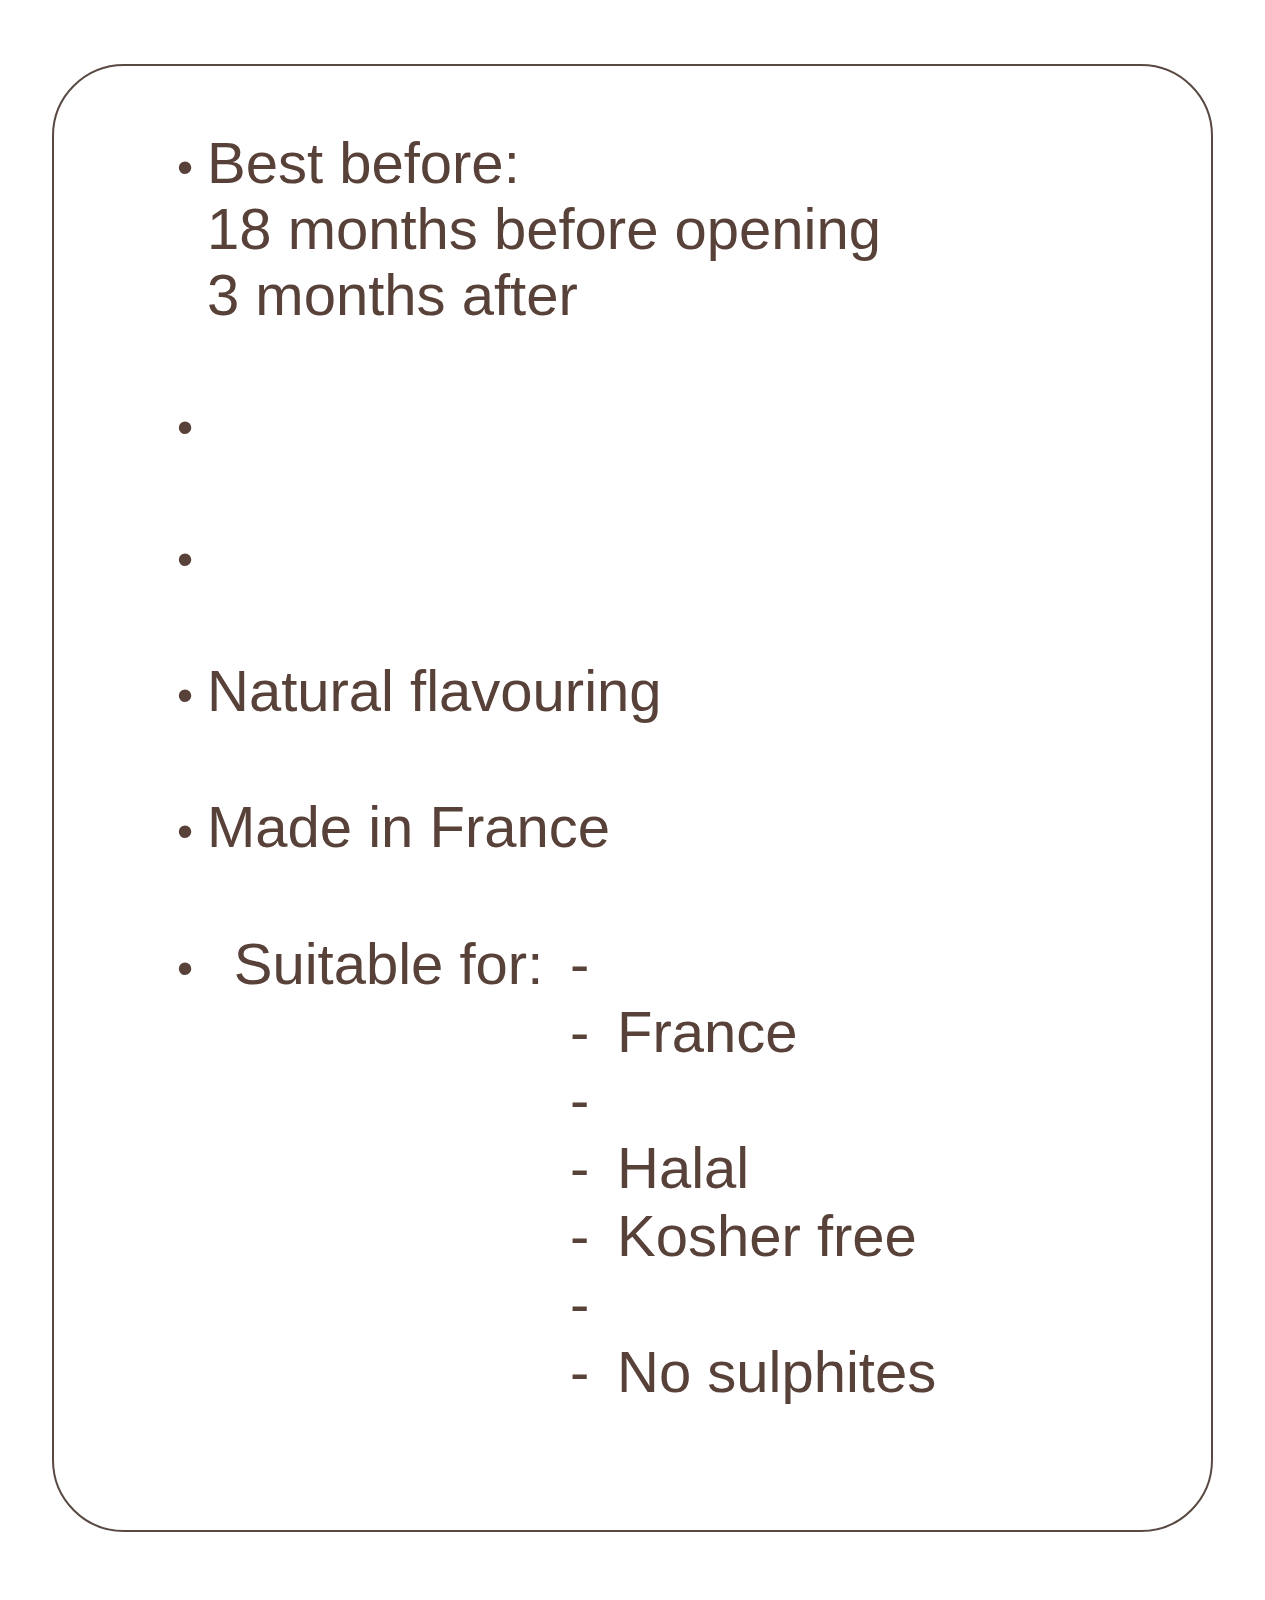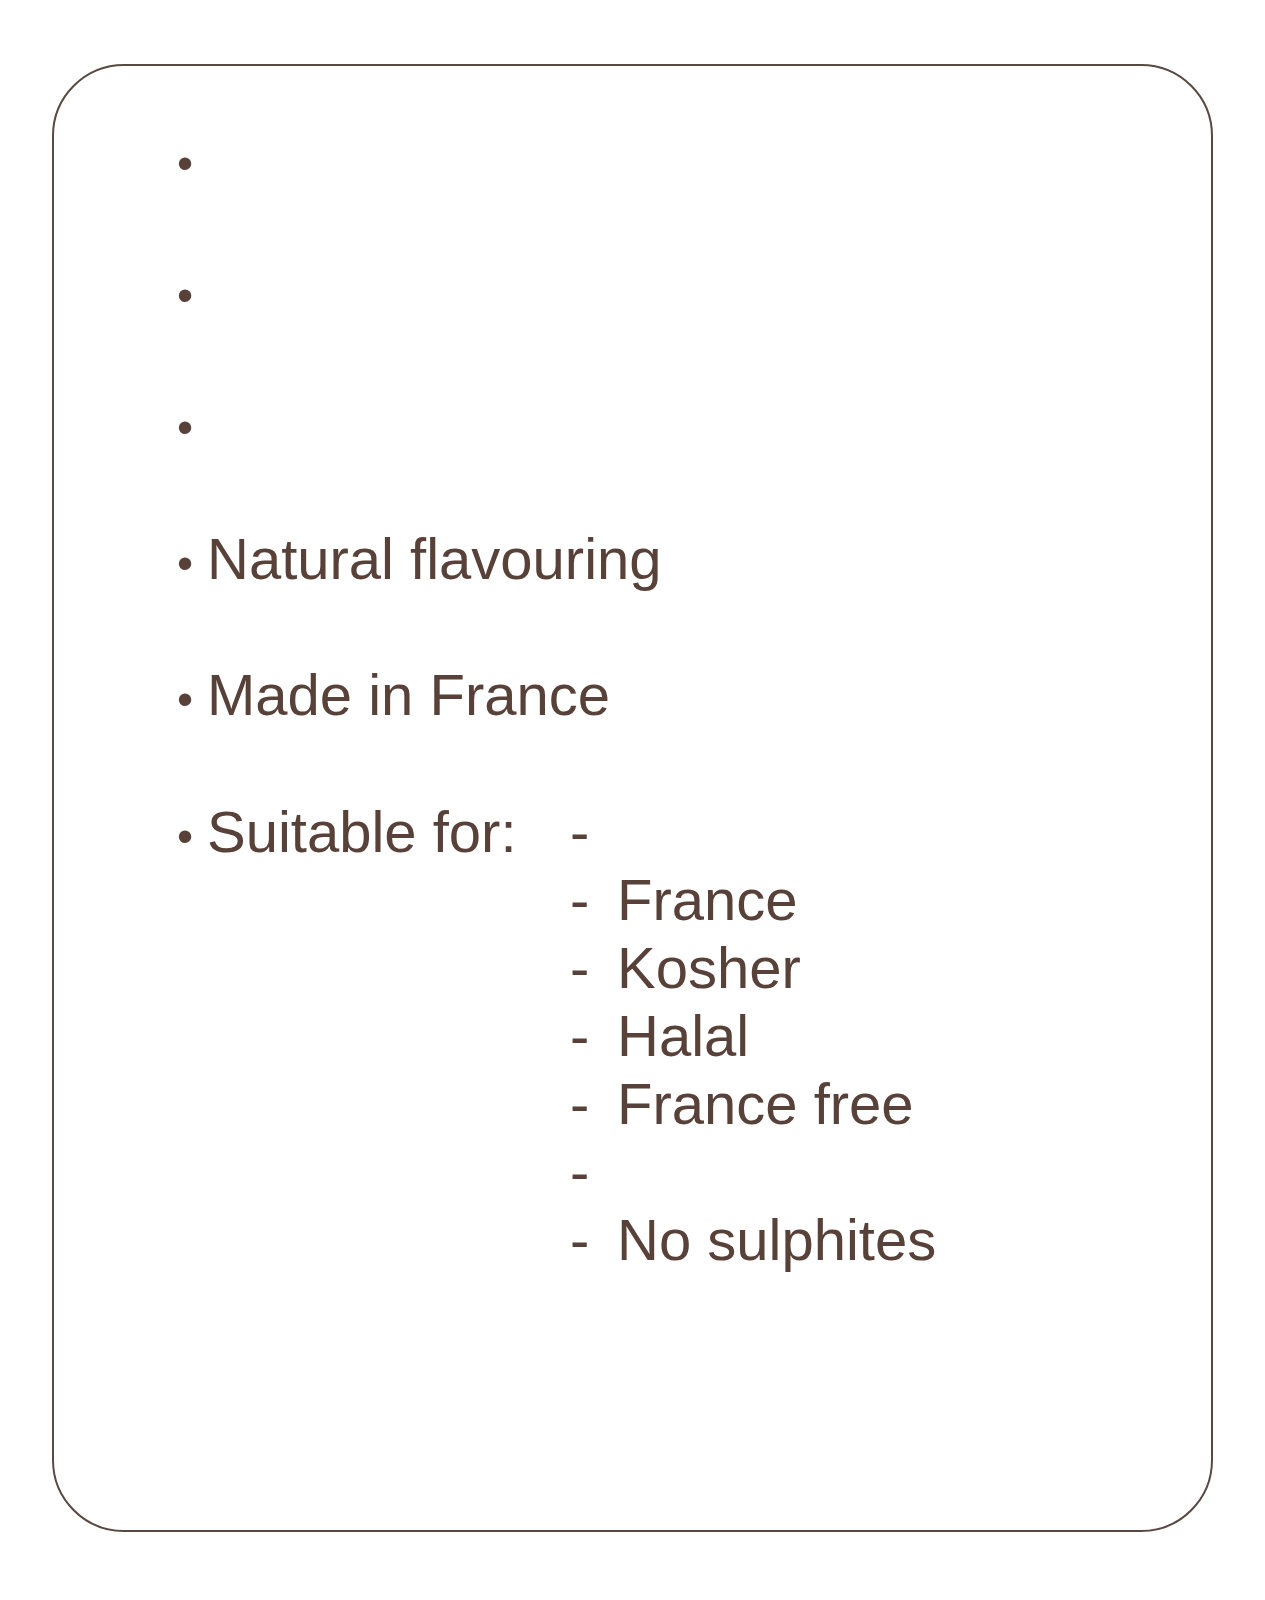--- a/index.html
+++ b/index.html
@@ -38,40 +38,46 @@
     flex: none;
     width: 30px;
     font-size: 46px;
     line-height: 66px;
   }
   .item-text { flex: none; }
   .item-line { line-height: 66px; }
   .suitable-label {
     flex: none;
     width: 363px;
+    text-align: center;
   }
   .sub-list { flex: none; }
   .sub-item {
     display: flex;
     align-items: baseline;
     line-height: 68px;
   }
   .dash {
     flex: none;
     width: 47px;
   }
 </style>
 </head>
 <body>
 
 <div class="page">
   <div class="label-card">
 
     <div class="item">
       <span class="bullet">•</span>
+      <div class="item-text">
+        <div class="item-line">Best before:</div>
+        <div class="item-line">18 months before opening</div>
+        <div class="item-line">3 months after</div>
+      </div>
     </div>
 
     <div class="item">
       <span class="bullet">•</span>
     </div>
 
     <div class="item">
       <span class="bullet">•</span>
     </div>
 
@@ -95,29 +101,28 @@
       <div class="sub-list">
         <div class="sub-item">
           <span class="dash">-</span>
         </div>
         <div class="sub-item">
           <span class="dash">-</span>
           <span>France</span>
         </div>
         <div class="sub-item">
           <span class="dash">-</span>
-          <span>Kosher</span>
         </div>
         <div class="sub-item">
           <span class="dash">-</span>
           <span>Halal</span>
         </div>
         <div class="sub-item">
           <span class="dash">-</span>
-          <span>France free</span>
+          <span>Kosher free</span>
         </div>
         <div class="sub-item">
           <span class="dash">-</span>
         </div>
         <div class="sub-item">
           <span class="dash">-</span>
           <span>No sulphites</span>
         </div>
       </div>
     </div>

